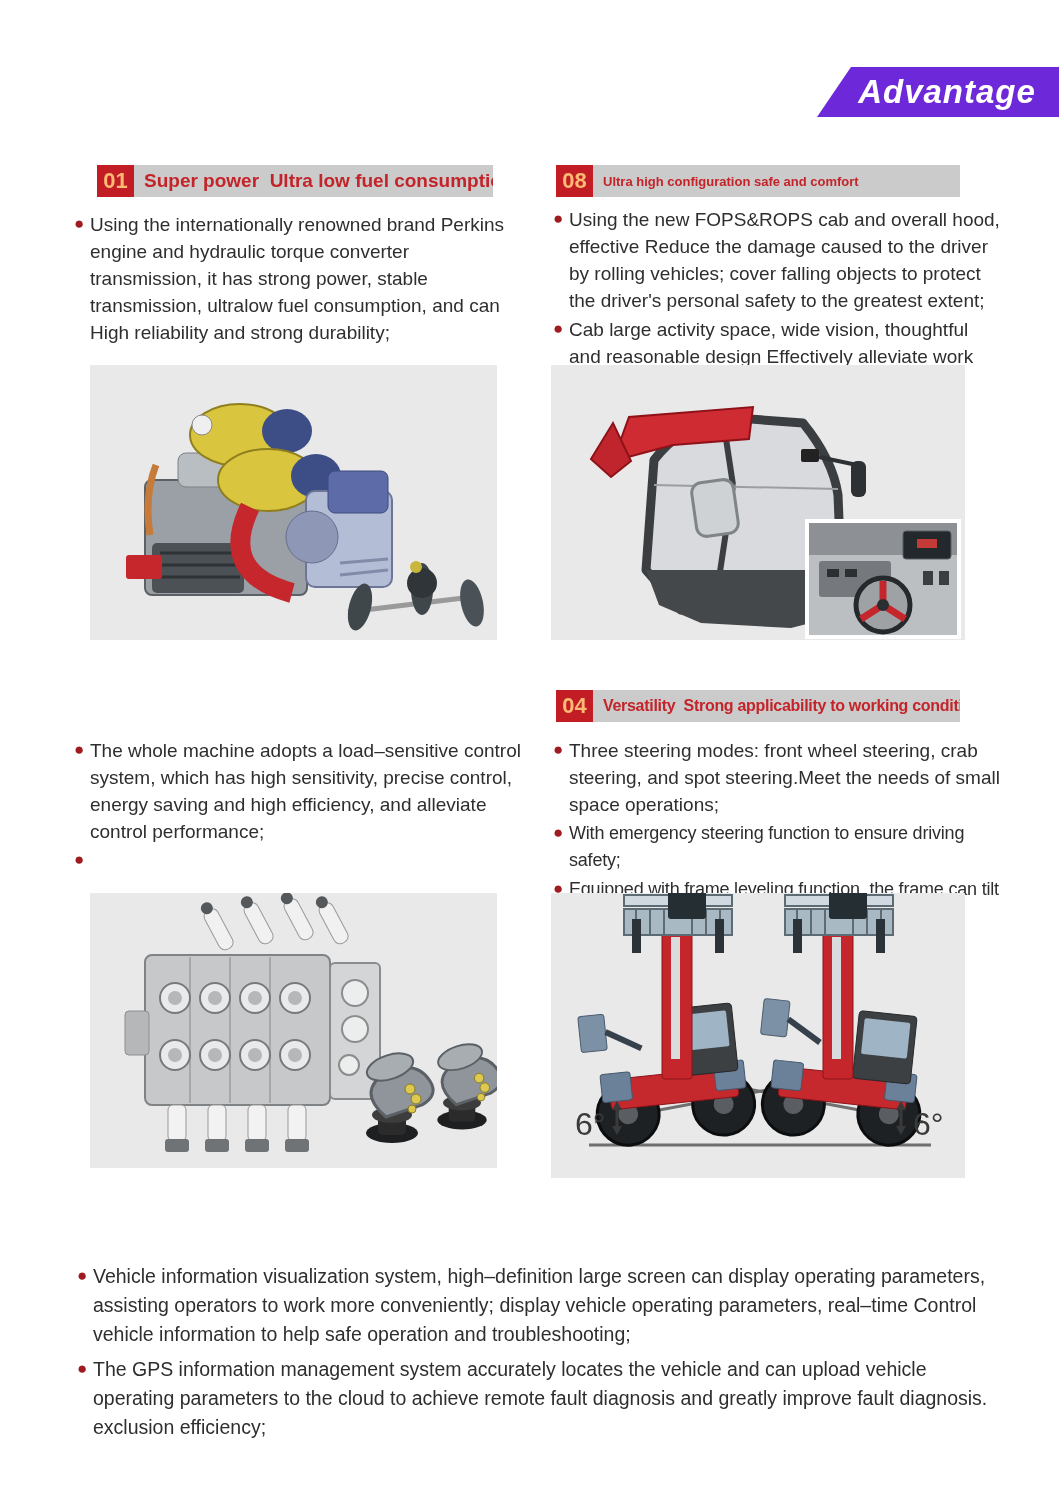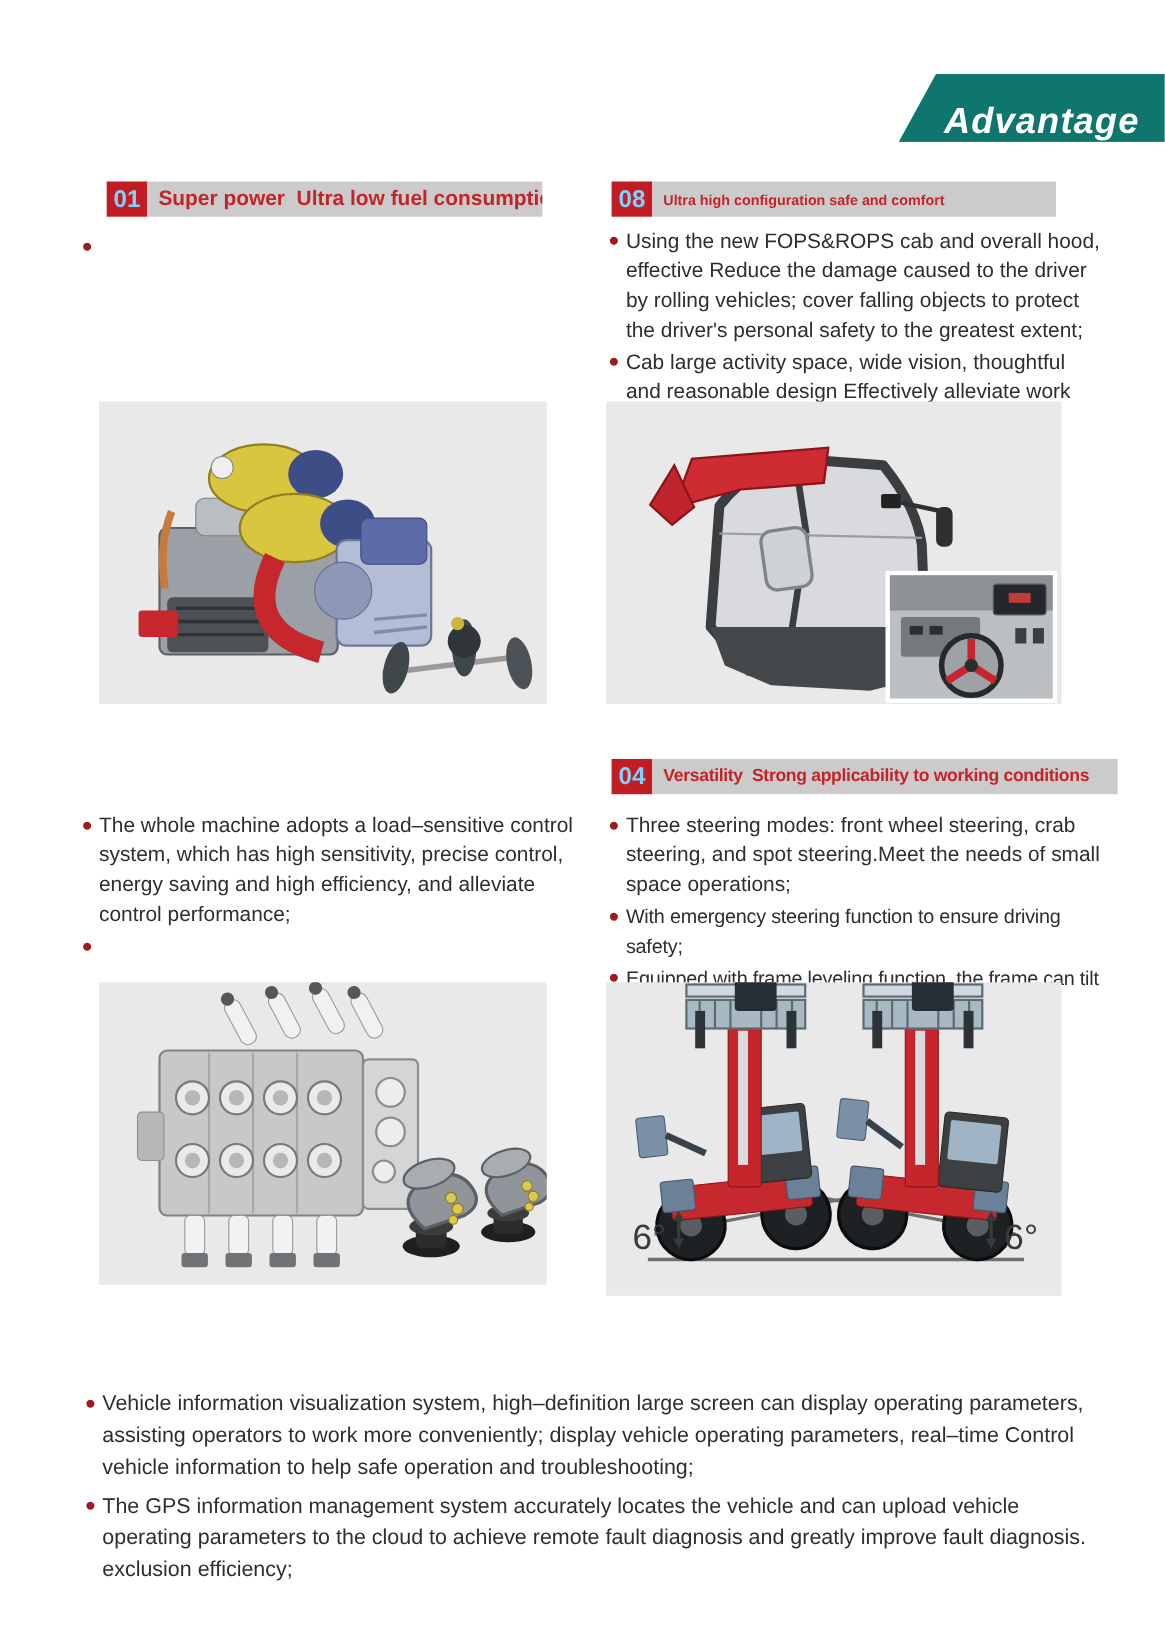--- a/index.html
+++ b/index.html
@@ -1,35 +1,35 @@
 <!DOCTYPE html>
 <html><head>
 <meta charset="utf-8">
 <style>
   html,body{margin:0;padding:0;background:#ffffff;}
   .page{position:relative;width:1059px;height:1498px;background:#ffffff;
         font-family:"Liberation Sans", sans-serif;overflow:hidden;}
 
   
-  .banner{position:absolute;top:67px;right:0;width:242px;height:62px;background:#0f766e;
+  .banner{position:absolute;top:67px;right:0;width:242px;height:50px;background:#6d28d9;
           clip-path:polygon(34px 0,100% 0,100% 100%,0 100%);
-          display:flex;align-items:flex-end;justify-content:center;}
+          display:flex;align-items:center;justify-content:center;}
   .banner span{color:#fff;font-style:italic;font-weight:bold;font-size:33px;
                letter-spacing:1px;padding-left:18px;}
 
   
   .section-header{position:absolute;display:flex;height:32px;}
-  .num-box{width:37px;background:#c21d24;color:#7dd3fc;font-weight:bold;font-size:22px;
+  .num-box{width:37px;background:#c21d24;color:#fdba74;font-weight:bold;font-size:22px;
            display:flex;align-items:center;justify-content:center;flex:0 0 37px;}
   .title-bar{background:#cbcbcb;color:#c3242a;font-weight:bold;display:flex;
              align-items:center;padding-left:10px;flex:1;white-space:nowrap;overflow:hidden;}
   #s1h{left:97px;top:165px;width:396px;} #s1h .title-bar{font-size:19px;}
   #s2h{left:556px;top:165px;width:404px;} #s2h .title-bar{font-size:13px;}
   #s3h{left:97px;top:690px;width:396px;} #s3h .title-bar{font-size:20px;}
-  #s4h{left:556px;top:690px;width:460px;} #s4h .title-bar{font-size:16px;letter-spacing:-0.3px;}
+  #s4h{left:556px;top:690px;width:404px;} #s4h .title-bar{font-size:16px;letter-spacing:-0.3px;}
   #s5h{left:97px;top:1213px;width:856px;height:34px;} #s5h .title-bar{font-size:20px;}
 
   
   .bullets{position:absolute;list-style:none;margin:0;padding:0;
            font-size:19px;line-height:27px;color:#2e2e2e;}
   .bullets li{position:relative;padding-left:18px;margin-bottom:2px;}
   .dot{position:absolute;left:2px;top:-1px;color:#9e1b20;font-size:17px;}
   #s1t{left:72px;top:211px;width:452px;}
   #s2t{left:551px;top:206px;width:450px;}
   #s3t{left:72px;top:737px;width:452px;}
@@ -57,21 +57,21 @@
 
   <div class="section-header" id="s1h">
     <div class="num-box">
       <span>01</span>
     </div>
     <div class="title-bar">
       <span>Super power&nbsp; Ultra low fuel consumption</span>
     </div>
   </div>
   <ul class="bullets" id="s1t">
-    <li><span class="dot">●</span></li>
+    <li><span class="dot">●</span><span>Using the internationally renowned brand Perkins engine and hydraulic torque converter transmission, it has strong power, stable transmission, ultralow fuel consumption, and can High reliability and strong durability;</span></li>
   </ul>
 
   <div class="section-header" id="s2h">
     <div class="num-box">
       <span>08</span>
     </div>
     <div class="title-bar">
       <span>Ultra high configuration safe and comfort</span>
     </div>
   </div>

